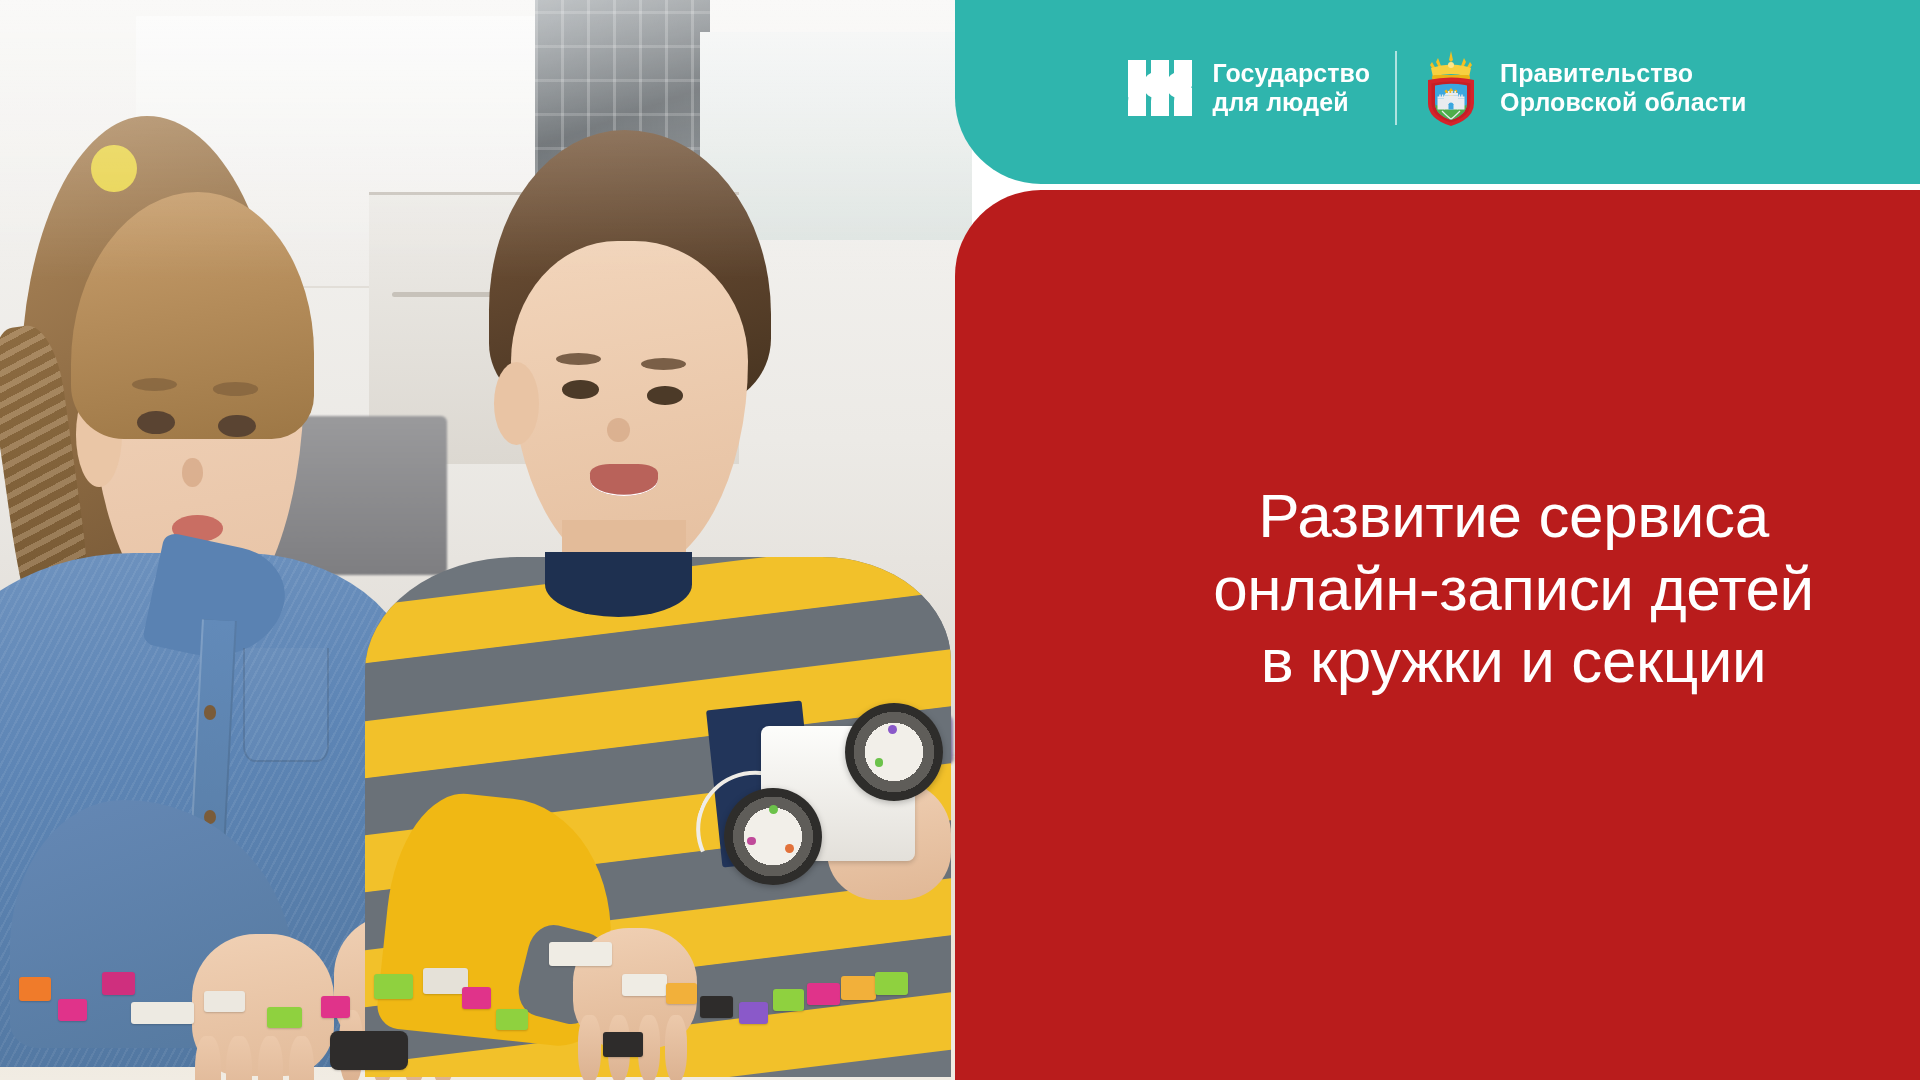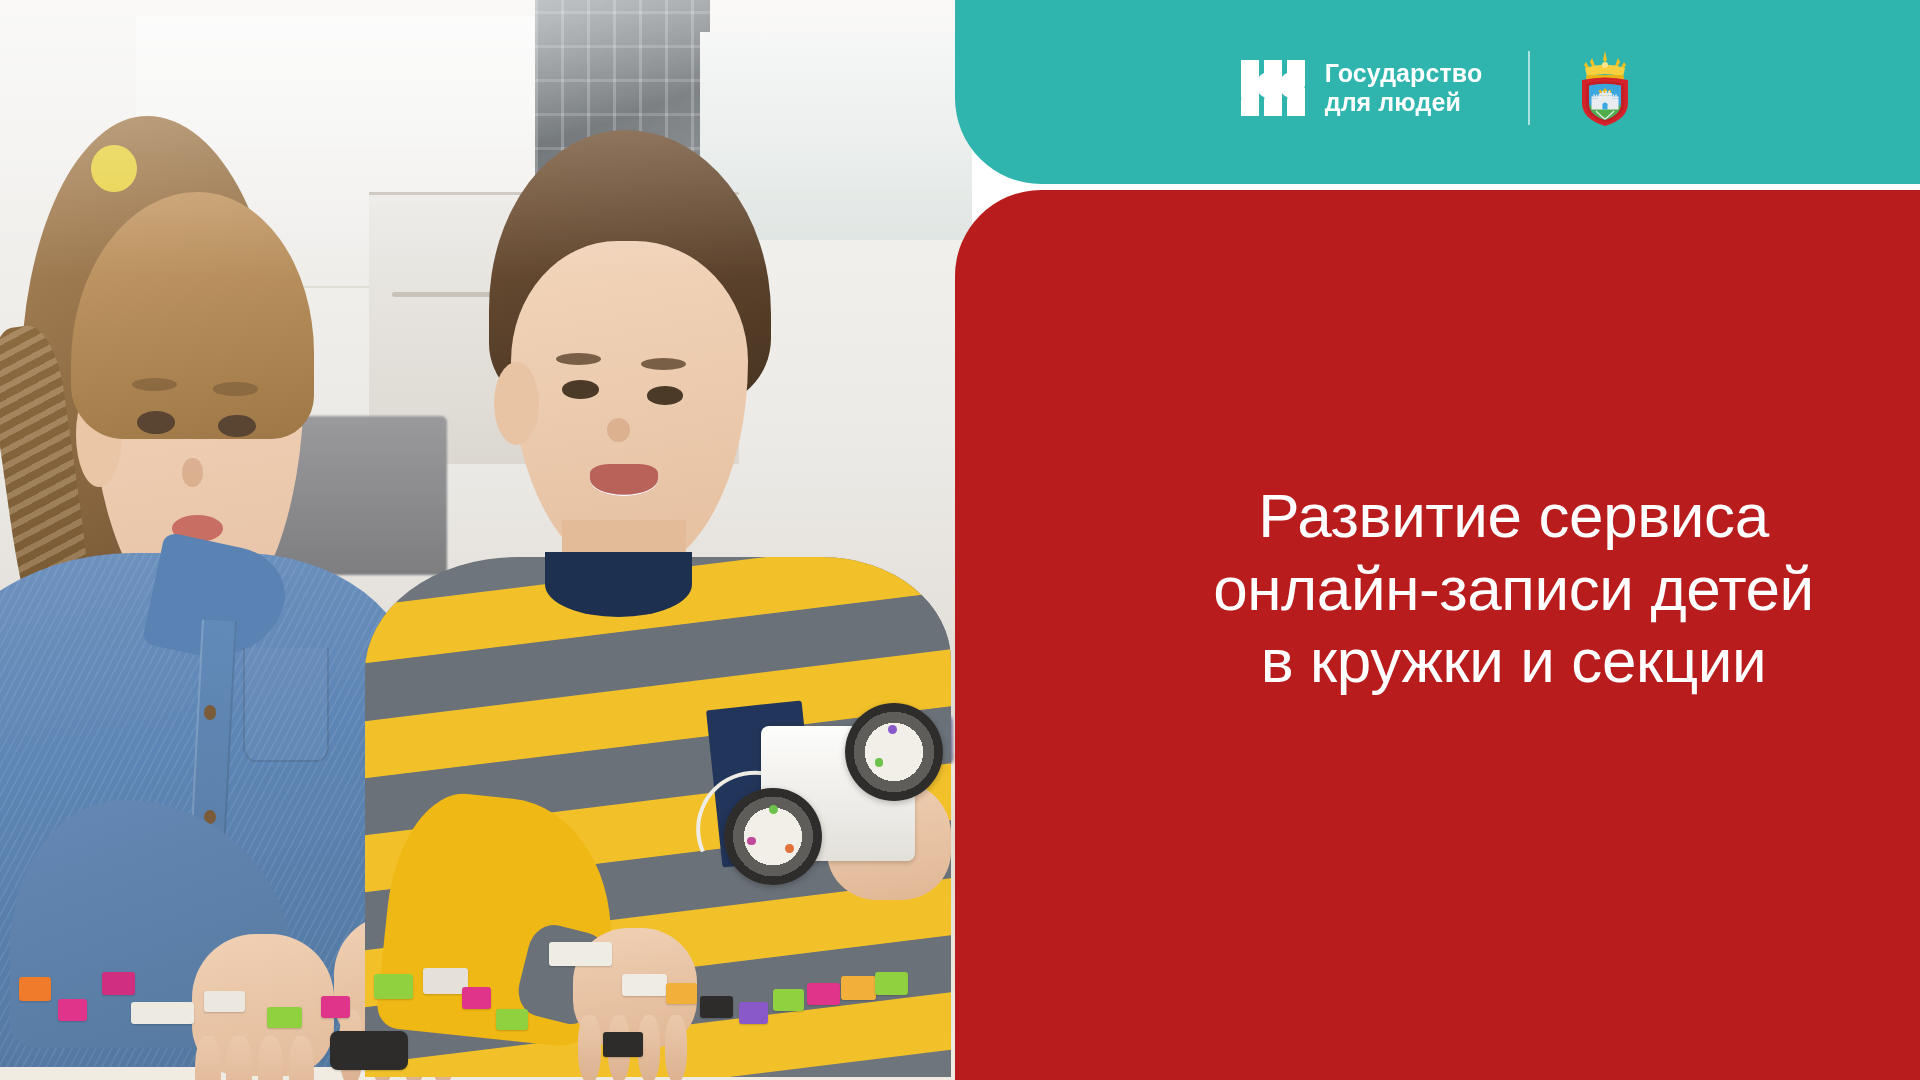--- a/index.html
+++ b/index.html
@@ -294,21 +294,21 @@
     display:flex; align-items:center; justify-content:center;
   }
   .panel-blue{
     position:absolute; left:955px; top:190px; width:1117px; height:890px;
     background:#b91c1c;
     border-top-left-radius:86px;
   }
 
   
   .brandrow{
-    display:flex; align-items:center; gap:46px;
+    display:flex; align-items:center; gap:25px;
     transform:translateY(-4px);
   }
   .brand-a{ display:flex; align-items:center; gap:20px; }
   .gosmark{ width:64px; height:64px; position:relative; flex:0 0 auto; }
   .brand-a-text{
     color:#ffffff; font-size:25px; line-height:1.16; font-weight:700;
     letter-spacing:.1px; white-space:pre-line;
   }
   .vdivider{ width:2px; height:74px; background:rgba(255,255,255,.62); }
   .brand-b{ display:flex; align-items:center; gap:20px; }
@@ -540,20 +540,22 @@
               <path d="M22 46.5 h14 v-2.4 h-2 v-2 h-1.6 v2 h-1.6 v-2 h-1.6 v2 h-1.6 v-2 h-1.6 v2 h-2 Z"></path>
             </g>
             <path d="M26.5 60.5 v-5.2 a2.6 2.6 0 0 1 5 0 v5.2 Z" fill="#3ba7df"></path>
 
             <g stroke="#e9ecef" stroke-width="1.2" fill="none">
               <path d="M20 62 q7 7 9 8"></path>
               <path d="M38 62 q-7 7 -9 8"></path>
             </g>
           </svg>
         </div>
+        <div class="brand-b-text">Правительство
+Орловской области</div>
       </div>
 
     </div>
   </div>
 
   <div class="panel-blue">
 
     <div class="headline">
       <div>Развитие сервиса</div>
       <div>онлайн-записи детей</div>

